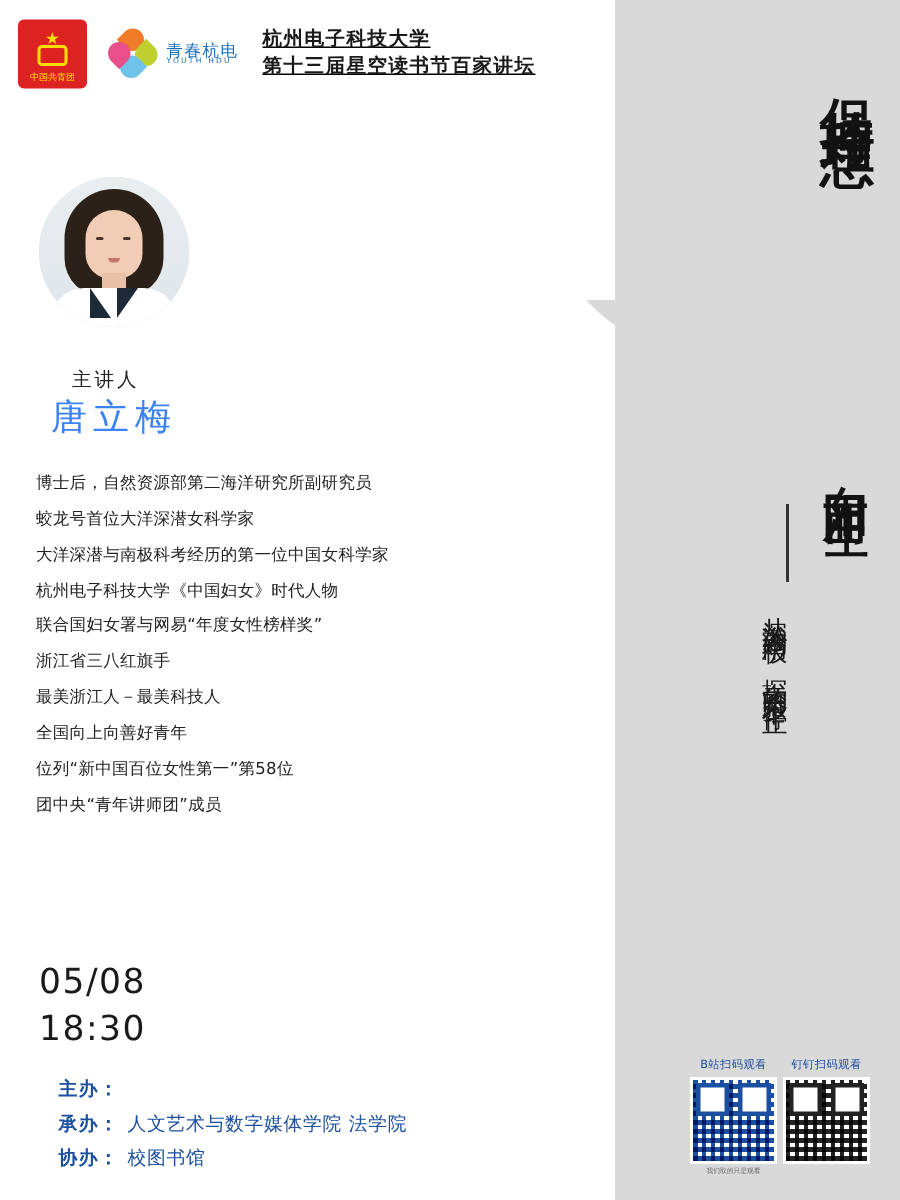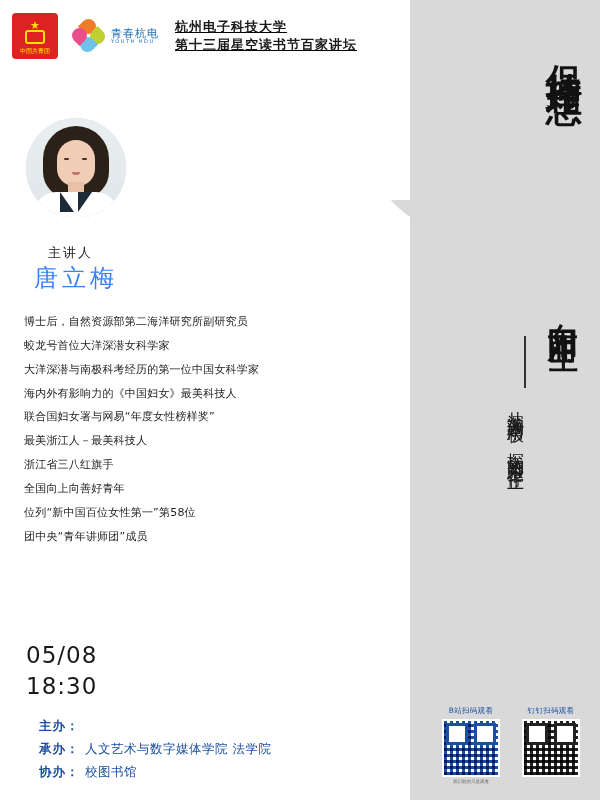--- a/index.html
+++ b/index.html
@@ -302,21 +302,20 @@
     color: #1a1a1a;
     letter-spacing: 3px;
     line-height: 1.5;
     height: 260px;
   }
   
   .qr-wrap {
     position: absolute;
     right: 18px; bottom: 16px;
     display: flex;
-    gap: 18px;
     align-items: flex-start;
   }
   .qr-block {
     width: 62px;
     text-align: center;
   }
   .qr-cap {
     font-size: 7.5px;
     color: #1b4fa0;
     margin-bottom: 3px;
@@ -403,24 +402,24 @@
     <div class="collar-r"></div>
   </div>
 
   <div class="speaker-role">主讲人</div>
   <div class="speaker-name">唐立梅</div>
 
   <ul class="bio">
     <li>博士后，自然资源部第二海洋研究所副研究员</li>
     <li>蛟龙号首位大洋深潜女科学家</li>
     <li>大洋深潜与南极科考经历的第一位中国女科学家</li>
-    <li>海内外有影响力的《中国妇女》最美科技人</li>
+    <li>杭州电子科技大学《中国妇女》时代人物</li>
     <li>联合国妇女署与网易“年度女性榜样奖”</li>
+    <li>浙江省三八红旗手</li>
     <li>最美浙江人－最美科技人</li>
-    <li>浙江省三八红旗手</li>
     <li>全国向上向善好青年</li>
     <li>位列“新中国百位女性第一”第58位</li>
     <li>团中央“青年讲师团”成员</li>
   </ul>
 
   <div class="date">
     <div>05/08</div>
     <div>18:30</div>
   </div>
 

